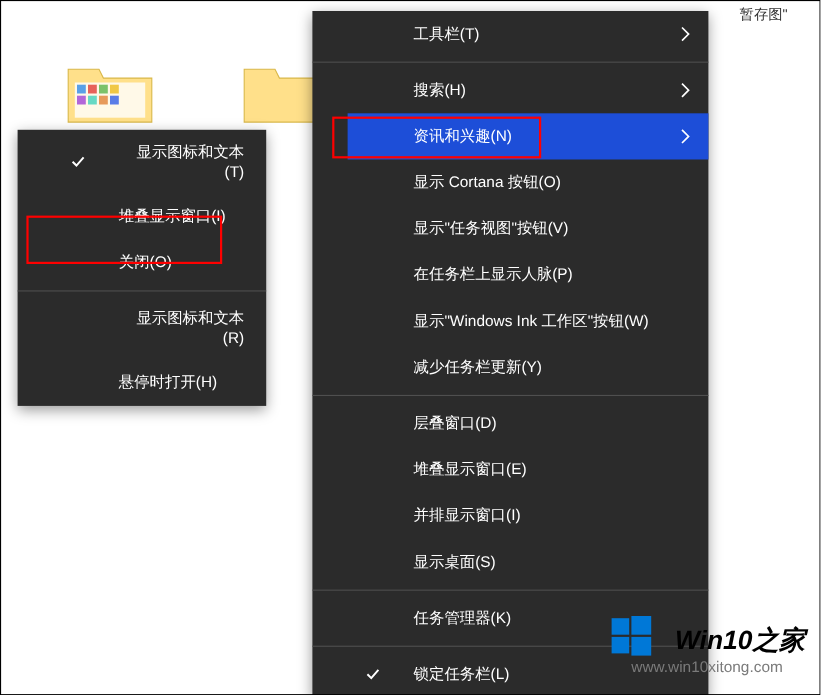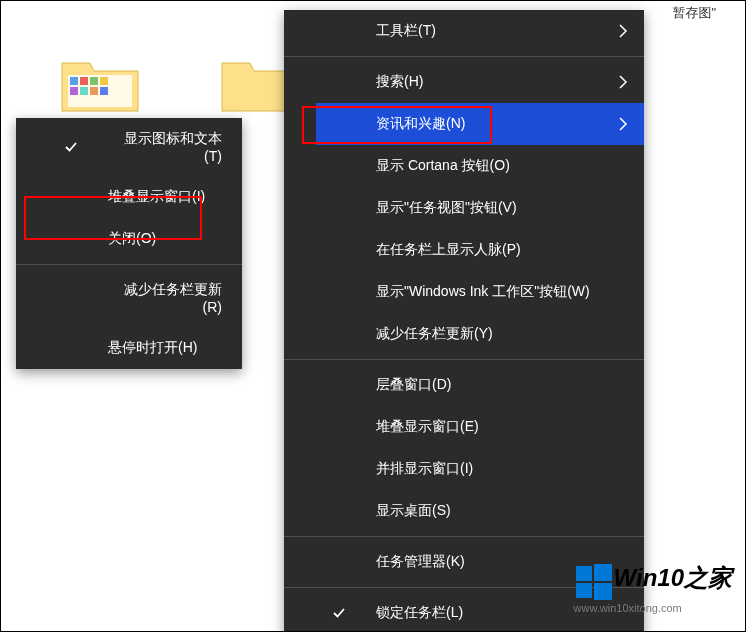--- a/index.html
+++ b/index.html
@@ -116,42 +116,42 @@
       width: 190px;
       height: 38px;
     }
     .watermark {
       position: absolute;
       bottom: 18px;
       right: 14px;
     }
     .watermark-top {
       display: flex;
-      align-items: flex-start;
-      gap: 0;
+      align-items: flex-end;
+      gap: 20px;
     }
     .win-logo {
       width: 40px;
       height: 40px;
     }
     .wm-text {
       display: flex;
       flex-direction: column;
     }
     .wm-title {
       font-family: "Segoe UI", sans-serif;
       font-size: 24px;
       font-weight: 600;
       font-style: italic;
       color: #000;
     }
     .wm-url {
-      font-size: 11px;
+      font-size: 14px;
       color: #7a7a7a;
-      text-align: left;
+      text-align: center;
     }
   </style>
 </head>
 <body>
 
 <span class="top-hint">暂存图"</span>
 
 <div class="folder-area">
   <div class="folder">
     <svg class="folder-svg" viewBox="0 0 80 60">
@@ -253,21 +253,21 @@
     <span>显示图标和文本(T)</span>
   </div>
   <div class="menu-item">
     <span>堆叠显示窗口(I)</span>
   </div>
   <div class="menu-item">
     <span>关闭(O)</span>
   </div>
   <div class="separator"></div>
   <div class="menu-item">
-    <span>减少任务栏更新(R)</span>
+    <span>显示图标和文本(R)</span>
   </div>
   <div class="menu-item">
     <span>悬停时打开(H)</span>
   </div>
 </div>
 
 <div class="redbox redbox-submenu"></div>
 <div class="redbox redbox-main"></div>
 
 <div class="watermark">

